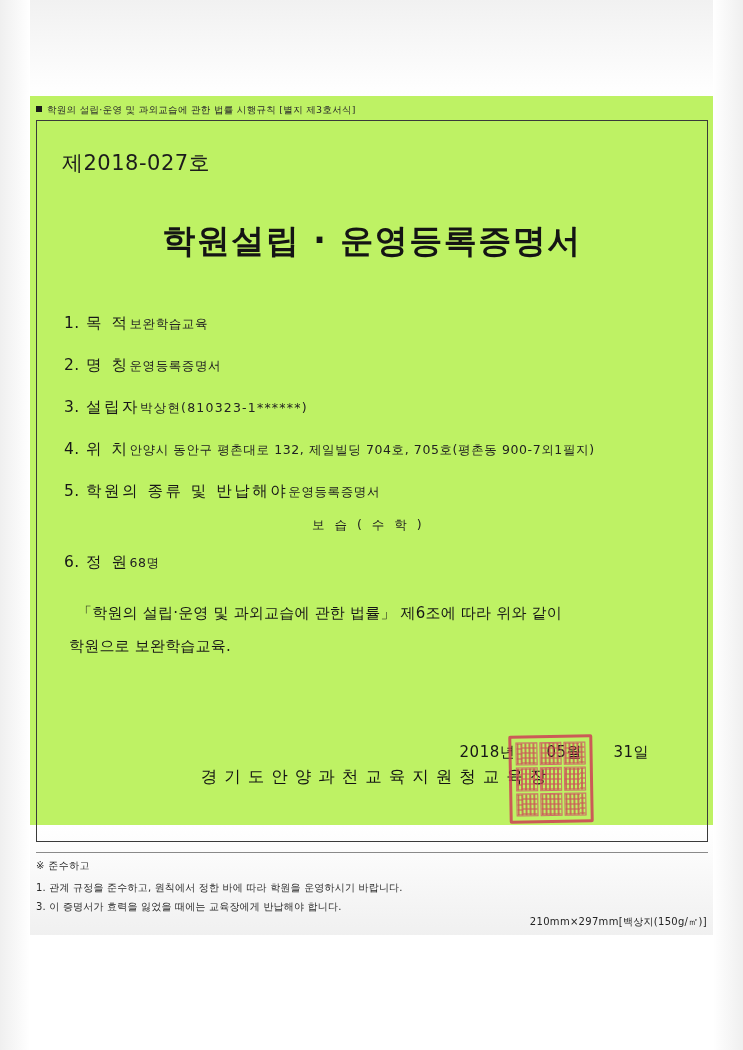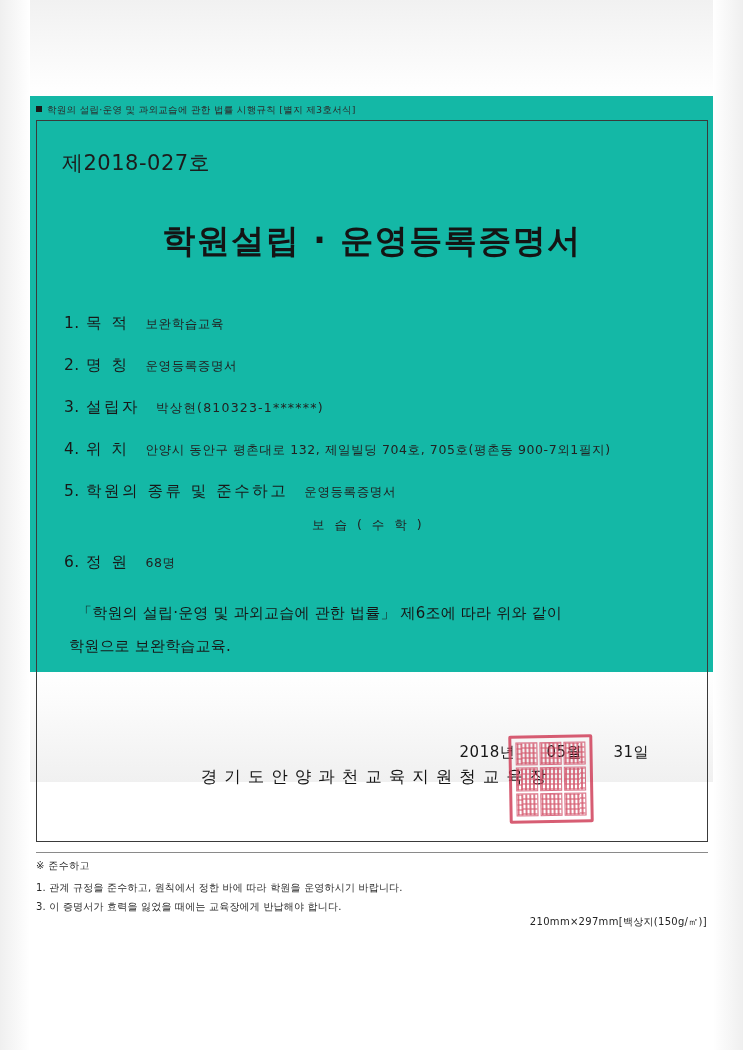--- a/index.html
+++ b/index.html
@@ -13,22 +13,22 @@
     position: relative;
     font-family: "DejaVu Sans", "Liberation Sans", sans-serif;
     color: #1a1a1a;
     overflow: hidden;
   }
 
   
   .scan {
     position: absolute;
     left: 0; top: 0;
-    width: 743px; height: 782px;
-    background: #14b8a6;
+    width: 743px; height: 935px;
+    background: #bef264;
   }
   .scan-top-shade {
     position: absolute;
     left: 0; top: 0; width: 743px; height: 96px;
     background: linear-gradient(to bottom, #f1f1f1 0%, #fbfbfb 70%, #ffffff 100%);
   }
   .scan-bottom-shade {
     position: absolute;
     left: 0; bottom: 0; width: 743px; height: 110px;
     background: linear-gradient(to top, #f0f0f0 0%, #fbfbfb 70%, #ffffff 100%);
@@ -111,21 +111,20 @@
   .field-num {
     width: 22px;
     flex: 0 0 auto;
     letter-spacing: 0.5px;
   }
   .field-label {
     flex: 0 0 auto;
     letter-spacing: 2.5px;
   }
   .field-value {
-    margin-left: 16px;
     font-size: 12.5px;
     letter-spacing: 0.6px;
     color: #222;
   }
   .field-value.wide {
     letter-spacing: 1.2px;
   }
   .subline {
     margin: -6px 0 18px 0;
     padding-left: 248px;
@@ -274,21 +273,21 @@
       </div>
 
       <div class="field-row">
         <span class="field-num">4.</span>
         <span class="field-label">위 치</span>
         <span class="field-value">안양시 동안구 평촌대로 132, 제일빌딩 704호, 705호(평촌동 900-7외1필지)</span>
       </div>
 
       <div class="field-row">
         <span class="field-num">5.</span>
-        <span class="field-label">학원의 종류 및 준수하고</span>
+        <span class="field-label">학원의 종류 및 반납해야</span>
         <span class="field-value">운영등록증명서</span>
       </div>
 
       <div class="subline">보 습 ( 수 학 )</div>
 
       <div class="field-row">
         <span class="field-num">6.</span>
         <span class="field-label">정 원</span>
         <span class="field-value">68명</span>
       </div>

